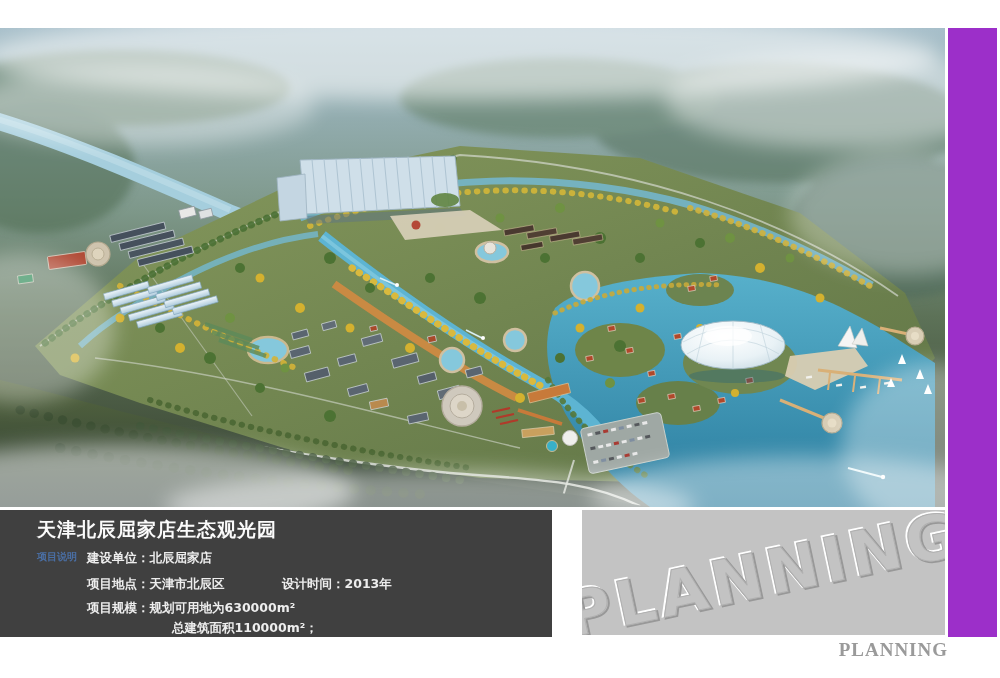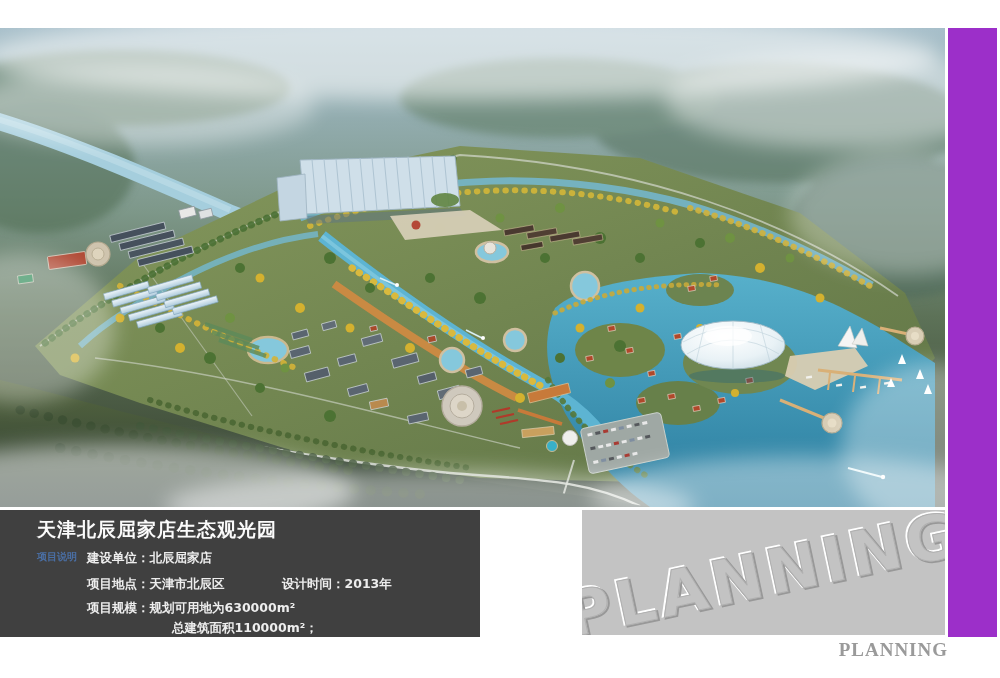--- a/index.html
+++ b/index.html
@@ -8,21 +8,21 @@
   .board{position:absolute;inset:0;background:#ffffff;}
 
   
   .render{position:absolute;left:0;top:28px;width:945px;height:479px;overflow:hidden;}
   .render svg{display:block;}
 
   
   .purple-stripe{position:absolute;left:948px;top:28px;width:49px;height:609px;background:#9c2fc9;}
 
   
-  .info-panel{position:absolute;left:0;top:510px;width:480px;height:127px;background:#404040;color:#efefef;}
+  .info-panel{position:absolute;left:0;top:510px;width:552px;height:127px;background:#404040;color:#efefef;}
   .info-title{position:absolute;left:37px;top:7px;font-size:19px;font-weight:bold;color:#fbfbfb;letter-spacing:1px;}
   .section-label{position:absolute;left:37px;top:40px;font-size:10px;font-weight:bold;color:#4a6fa5;}
   .info-row{position:absolute;font-size:12.5px;font-weight:600;color:#ededed;white-space:nowrap;}
   .r1{left:87px;top:40px;}
   .r2{left:87px;top:66px;}
   .r2b{left:282px;top:66px;}
   .r3{left:87px;top:90px;text-align:center;}
   .r4{left:136px;top:110px;margin-left:36px;}
 
   

